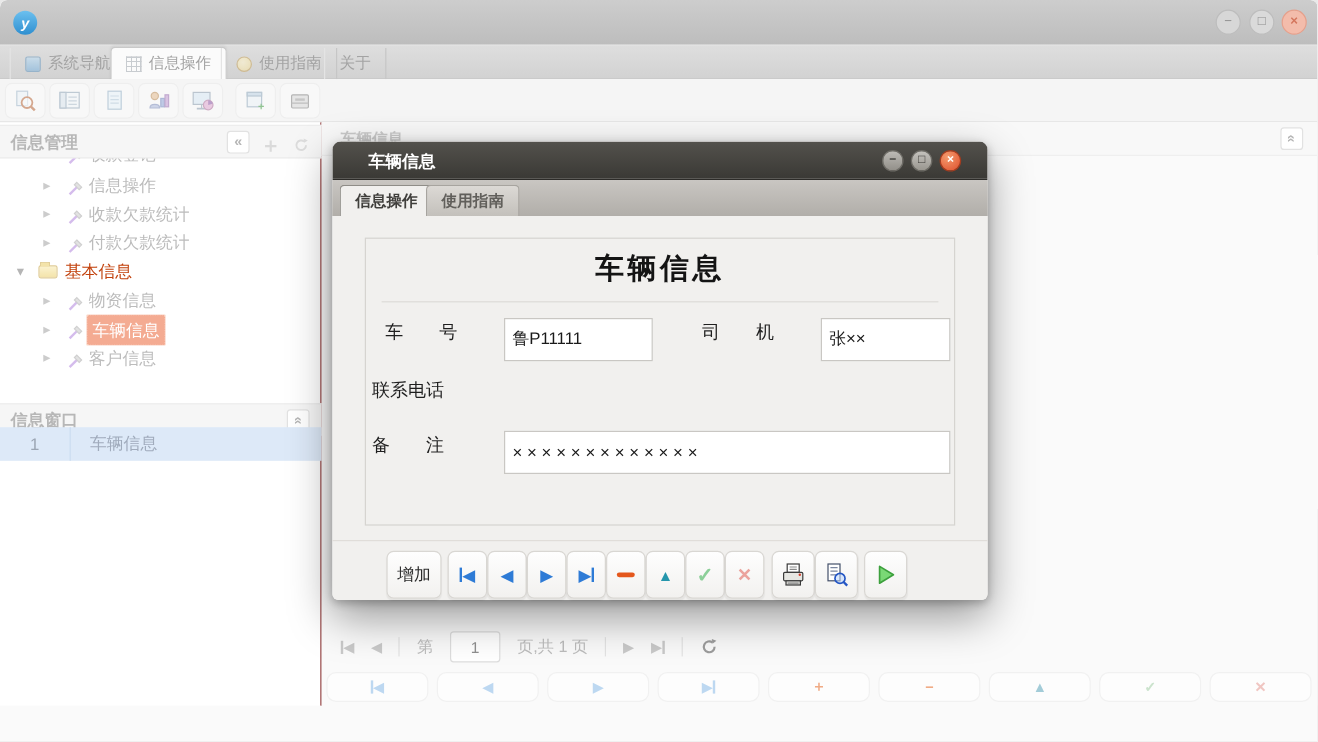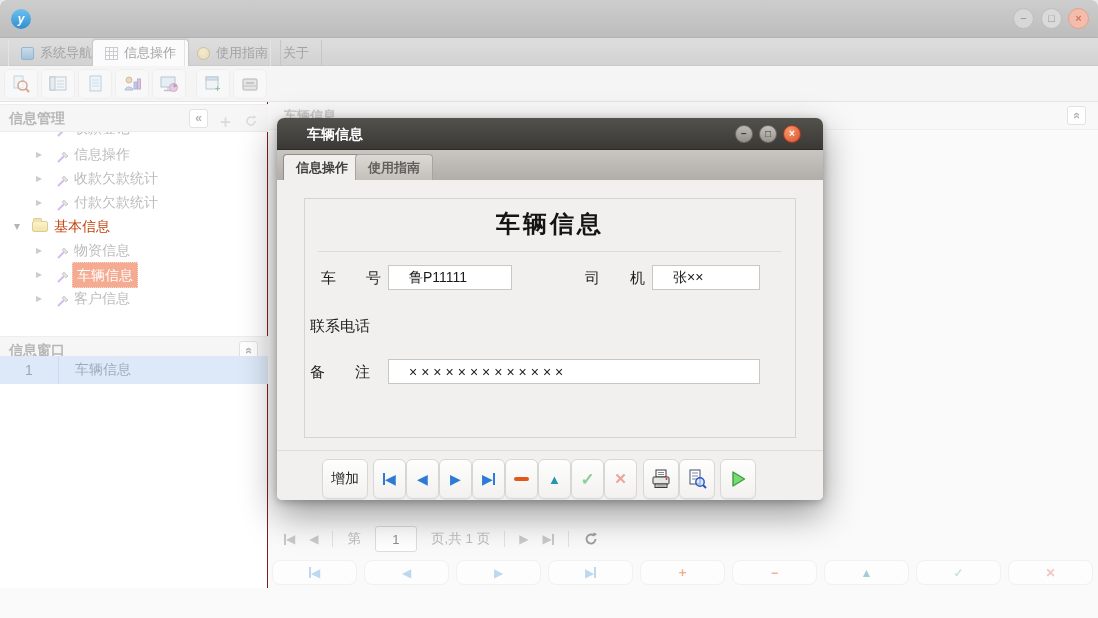--- a/index.html
+++ b/index.html
@@ -107,21 +107,21 @@
   .dtab.idle{left:78px;background:linear-gradient(#dcd9d5,#c3c0bb);border:1px solid #a7a49f;border-bottom:none;color:#615f5b;}
 
   .dlg-body{position:absolute;left:0;top:62px;width:546px;height:320px;background:#f1f0ee;border-radius:0 0 5px 5px;}
 
   .gbox{position:absolute;left:27px;top:80px;width:492px;height:240px;border:1px solid #d6d4d0;background:#f1f0ee;}
   .gtitle{position:absolute;left:0;top:12px;width:492px;text-align:center;font-family:"DejaVu Serif",serif;
     font-size:24px;font-weight:bold;color:#141414;letter-spacing:3px;}
   .ghr{position:absolute;left:14px;top:53px;width:464px;height:1px;background:#dddbd7;}
   .frow{position:absolute;height:26px;line-height:26px;}
   .flabel{position:absolute;font-size:15px;color:#1f1f1f;white-space:pre;}
-  .finput{position:absolute;height:25px;border:1px solid #c9c7c3;background:#fff;font-size:14px;color:#1a1a1a;padding:0 20px;}
+  .finput{position:absolute;height:36px;border:1px solid #c9c7c3;background:#fff;font-size:14px;color:#1a1a1a;padding:0 6px;margin-left:32px;}
   .remark-input{letter-spacing:4px;}
 
   .dlg-tools{position:absolute;left:0;top:332px;width:546px;height:50px;border-top:1px solid #e0ddd9;}
   .dbtn{position:absolute;top:8px;height:40px;background:linear-gradient(#fefefe,#f2f1ef);border:1px solid #d9d7d3;
     border-radius:6px;display:flex;align-items:center;justify-content:center;cursor:pointer;box-shadow:0 1px 1px rgba(0,0,0,.05);}
   .dbtn .glyph{font-size:14px;}
   .navblue{color:#2e7bd6;}
   .minusbar{width:15px;height:4px;background:#e4571c;border-radius:2px;}
   .upteal{color:#2596ac;font-size:13px;}
   .okgreen{color:#8ccf99;font-weight:bold;font-size:17px;}

